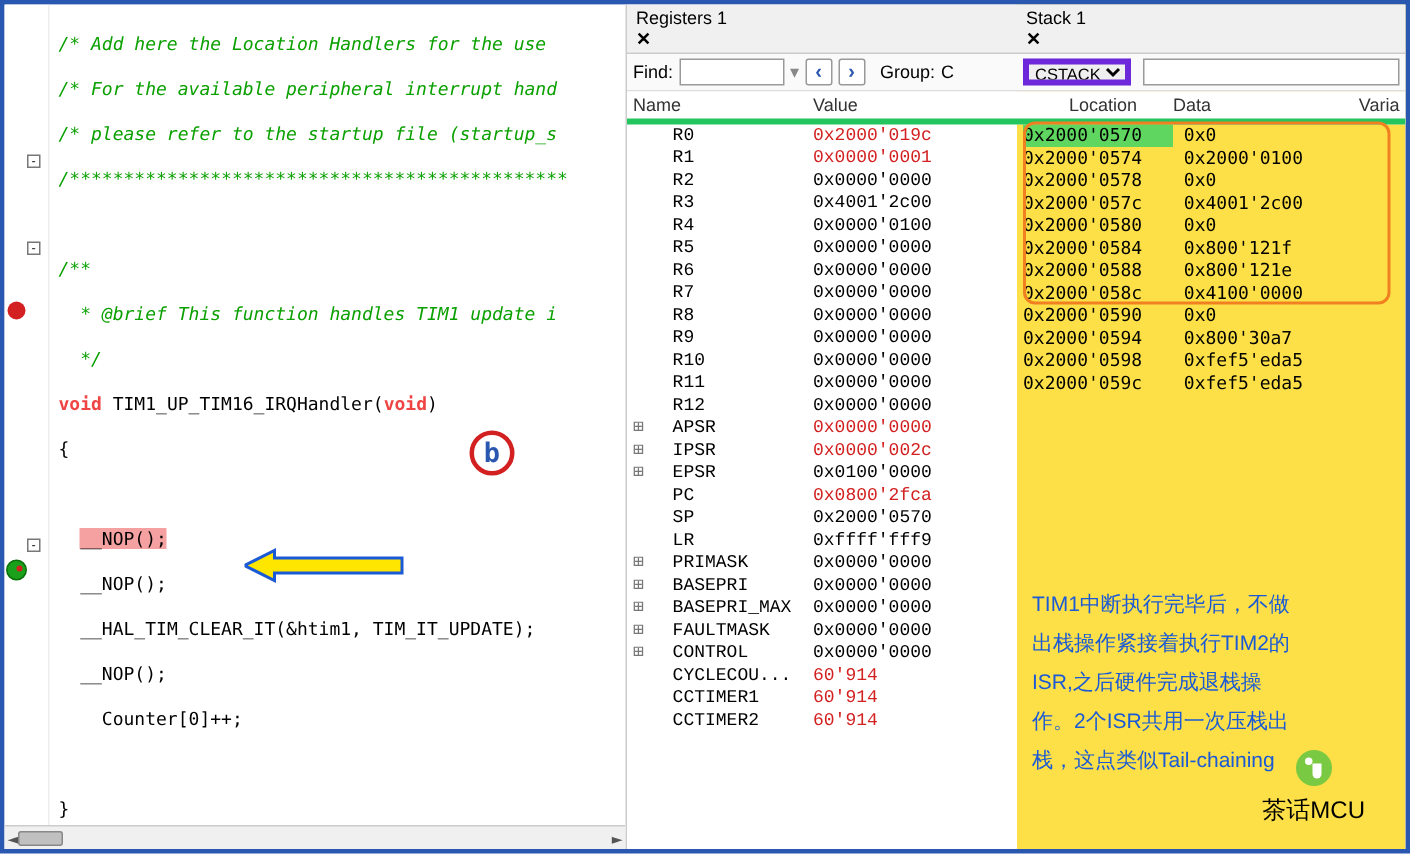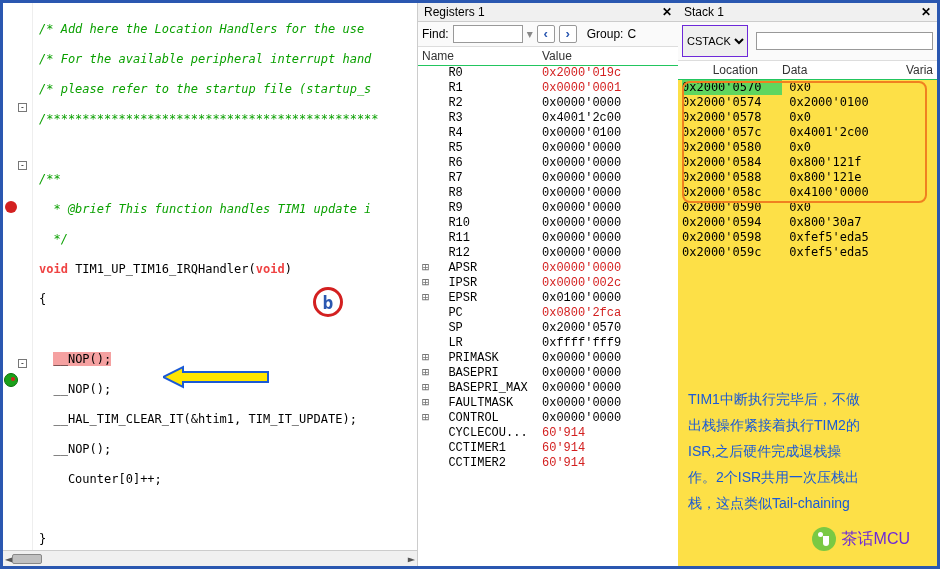--- a/index.html
+++ b/index.html
@@ -106,20 +106,21 @@
 .arrow svg { position:absolute; left:-20px; top:-10px;}
 
 .panel-title {
   background: #f0f0f0;
   border-bottom: 1px solid #ccc;
   padding: 2px 6px;
   font-family: "Segoe UI", sans-serif;
   font-size: 12px;
   display: flex;
   justify-content: space-between;
+  flex-direction: column;
 }
 .panel-title .close { font-weight: bold; cursor: pointer;}
 .toolbar {
   display: flex;
   align-items: center;
   gap: 4px;
   padding: 3px 4px;
   border-bottom: 1px solid #ddd;
   background: #fafafa;
   font-family: "Segoe UI", sans-serif;
@@ -136,21 +137,21 @@
   background: #fff;
   color: #2a57b0;
   font-weight: bold;
   text-align: center;
   line-height: 14px;
   border-radius: 2px;
 }
 
 .reg-head, .stack-head {
   display: flex; font-family: "Segoe UI", sans-serif;
-  border-bottom: 1px solid #22c55e;
+  border-bottom: 4px solid #22c55e;
   background: #fff;
   padding: 2px 4px;
   color: #333;
 }
 .reg-head > div:first-child { width: 120px; }
 .reg-head > div:nth-child(2) { flex:1; }
 .reg-row { display:flex; padding: 0 4px; line-height: 15px; height: 15px; white-space: pre; font-family: Liberation Mono, monospace;}
 .reg-name { width: 120px; color:#000;}
 .reg-val { flex:1; color:#000;}
 .reg-val.red { color:#d32020; }
@@ -180,27 +181,27 @@
   background:#f0f0f0;
   border-top:1px solid #ccc;
   display:flex; align-items:center;
   padding:0 2px;
 }
 .scroll-h .thumb { width:30px; height:10px; background:#c0c0c0; border:1px solid #888; border-radius:2px;}
 .watermark{
   position:absolute;
   right:30px; bottom:18px;
   font-family:"Microsoft YaHei",sans-serif;
-  color:#6d28d9; font-size:16px;
-  display:flex; align-items:center; gap:6px;
+  color:#000000; font-size:16px;
+  display:flex; align-items:center; gap:6px;flex-direction:column;
 }
 .wm-icon{ width:24px;height:24px; border-radius:50%; background:#7ac943; position:relative;}
 .wm-icon::before{content:"";position:absolute;left:6px;top:5px;width:5px;height:5px;border-radius:50%;background:#fff;}
 .wm-icon::after{content:"";position:absolute;left:11px;top:9px;width:6px;height:10px;border-radius:0 0 6px 6px;background:#fff;}
-select{border:1px solid #6d28d9; font-size:11px; height:32px;}
+select{border:4px solid #6d28d9; font-size:11px; height:18px;}
 </style>
 </head>
 <body>
 
 <div class="app">
 
   <div class="code-panel">
     <div class="code-gutter">
       <div class="foldbox" style="top:100px">-</div>
       <div class="foldbox" style="top:158px">-</div>

